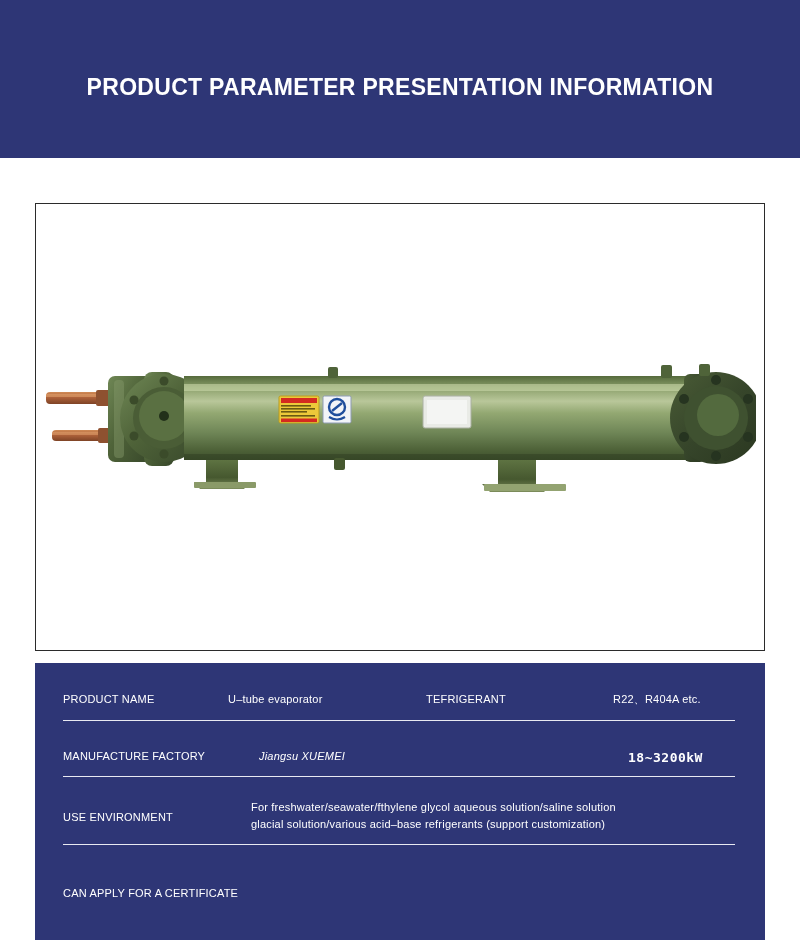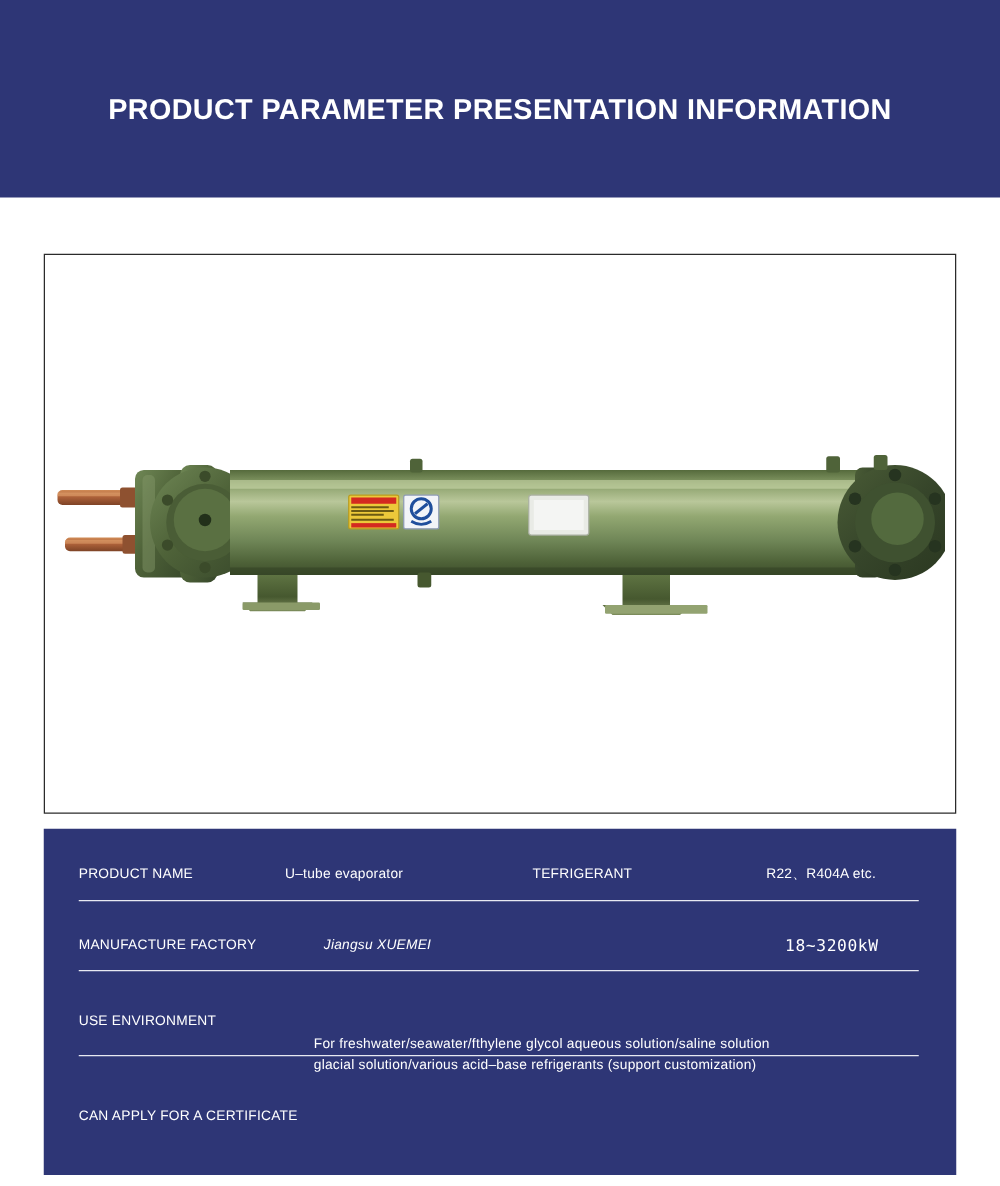--- a/index.html
+++ b/index.html
@@ -243,27 +243,27 @@
     <div class="cell label" style="left:28px;top:28px;">PRODUCT NAME</div>
     <div class="cell value" style="left:193px;top:28px;">U–tube evaporator</div>
     <div class="cell label" style="left:391px;top:28px;">TEFRIGERANT</div>
     <div class="cell value" style="left:578px;top:28px;">R22、R404A etc.</div>
   </div>
   <div class="row-divider" style="top:57px;"></div>
 
   <div class="spec-row" style="top:58px;height:55px;">
     <div class="cell label" style="left:28px;top:27px;">MANUFACTURE FACTORY</div>
     <div class="cell value" style="left:224px;top:27px;font-style:italic;">Jiangsu XUEMEI</div>
-    <div class="cell value mono" style="left:593px;top:28px;">18~3200kW</div>
+    <div class="cell value mono" style="left:593px;top:28px;font-weight:bold;">18~3200kW</div>
   </div>
   <div class="row-divider" style="top:113px;"></div>
 
   <div class="spec-row" style="top:114px;height:67px;">
     <div class="cell label" style="left:28px;top:32px;">USE ENVIRONMENT</div>
-    <div class="cell value" style="left:216px;top:22px;margin-top:28px;">For freshwater/seawater/fthylene glycol aqueous solution/saline solution
+    <div class="cell value" style="left:216px;top:22px;">For freshwater/seawater/fthylene glycol aqueous solution/saline solution
 glacial solution/various acid–base refrigerants (support customization)</div>
   </div>
   <div class="row-divider" style="top:181px;"></div>
 
   <div class="spec-row" style="top:182px;height:95px;">
     <div class="cell label" style="left:28px;top:40px;">CAN APPLY FOR A CERTIFICATE</div>
   </div>
 
 </div>
 

